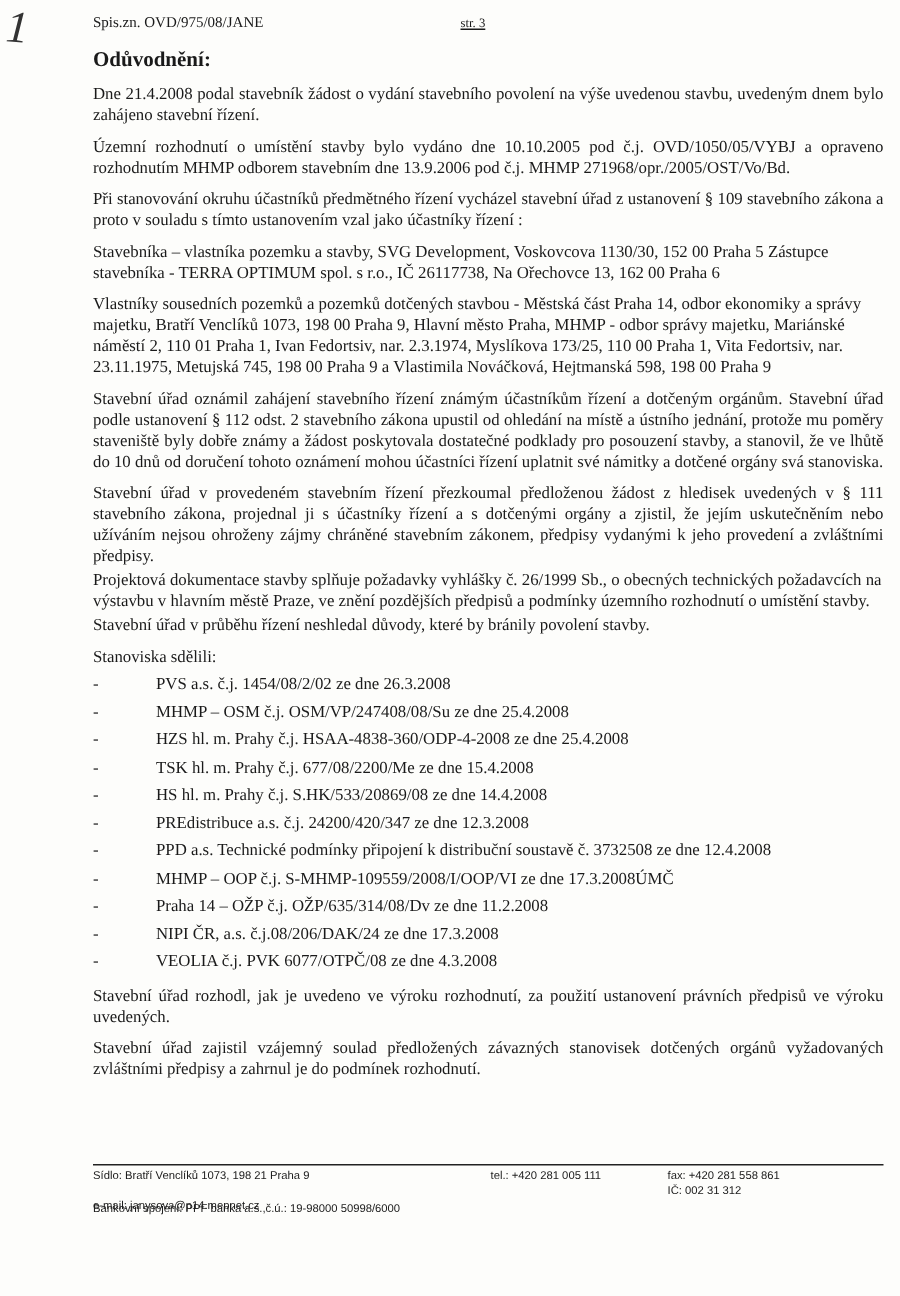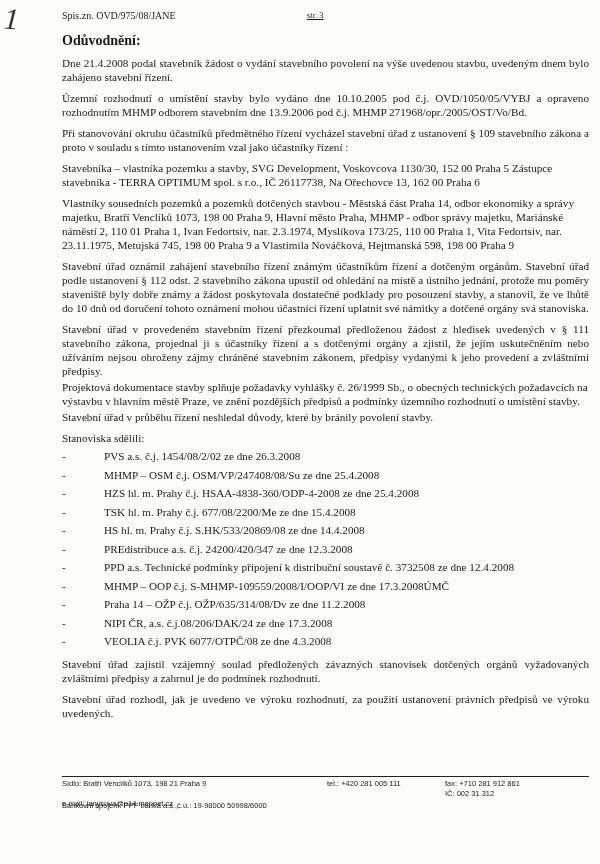--- a/index.html
+++ b/index.html
@@ -46,25 +46,25 @@
     <li><span class="dash">-</span><span>HZS hl. m. Prahy č.j. HSAA-4838-360/ODP-4-2008 ze dne 25.4.2008</span></li>
     <li><span class="dash">-</span><span>TSK hl. m. Prahy č.j. 677/08/2200/Me ze dne 15.4.2008</span></li>
     <li><span class="dash">-</span><span>HS hl. m. Prahy č.j. S.HK/533/20869/08 ze dne 14.4.2008</span></li>
     <li><span class="dash">-</span><span>PREdistribuce a.s. č.j. 24200/420/347 ze dne 12.3.2008</span></li>
     <li><span class="dash">-</span><span>PPD a.s. Technické podmínky připojení k distribuční soustavě č. 3732508 ze dne 12.4.2008</span></li>
     <li><span class="dash">-</span><span>MHMP – OOP č.j. S-MHMP-109559/2008/I/OOP/VI ze dne 17.3.2008ÚMČ</span></li>
     <li><span class="dash">-</span><span>Praha 14 – OŽP č.j. OŽP/635/314/08/Dv ze dne 11.2.2008</span></li>
     <li><span class="dash">-</span><span>NIPI ČR, a.s. č.j.08/206/DAK/24 ze dne 17.3.2008</span></li>
     <li><span class="dash">-</span><span>VEOLIA č.j. PVK 6077/OTPČ/08 ze dne 4.3.2008</span></li>
   </ul>
+  <p>Stavební úřad rozhodl, jak je uvedeno ve výroku rozhodnutí, za použití ustanovení právních předpisů ve výroku uvedených.</p>
   <p>Stavební úřad zajistil vzájemný soulad předložených závazných stanovisek dotčených orgánů vyžadovaných zvláštními předpisy a zahrnul je do podmínek rozhodnutí.</p>
-  <p>Stavební úřad rozhodl, jak je uvedeno ve výroku rozhodnutí, za použití ustanovení právních předpisů ve výroku uvedených.</p>
 </div>
 
 <div class="footer-line"></div>
 <div class="footer">
   <div class="f1" style="top:0">Sídlo: Bratří Venclíků 1073, 198 21 Praha 9</div>
   <div class="f1" style="top:22px">Bankovní spojení: PPF banka a.s.,č.ú.: 19-98000 50998/6000</div>
   <div class="f1" style="top:20px">e-mail: janysova@p14.mepnet.cz</div>
   <div class="f2" style="top:0">tel.: +420 281 005 111</div>
-  <div class="f3" style="top:0">fax: +710 281 912 861</div>
+  <div class="f3" style="top:0">fax: +420 281 558 861</div>
   <div class="f3" style="top:10px">IČ: 002 31 312</div>
 </div>
 
 </body></html>

